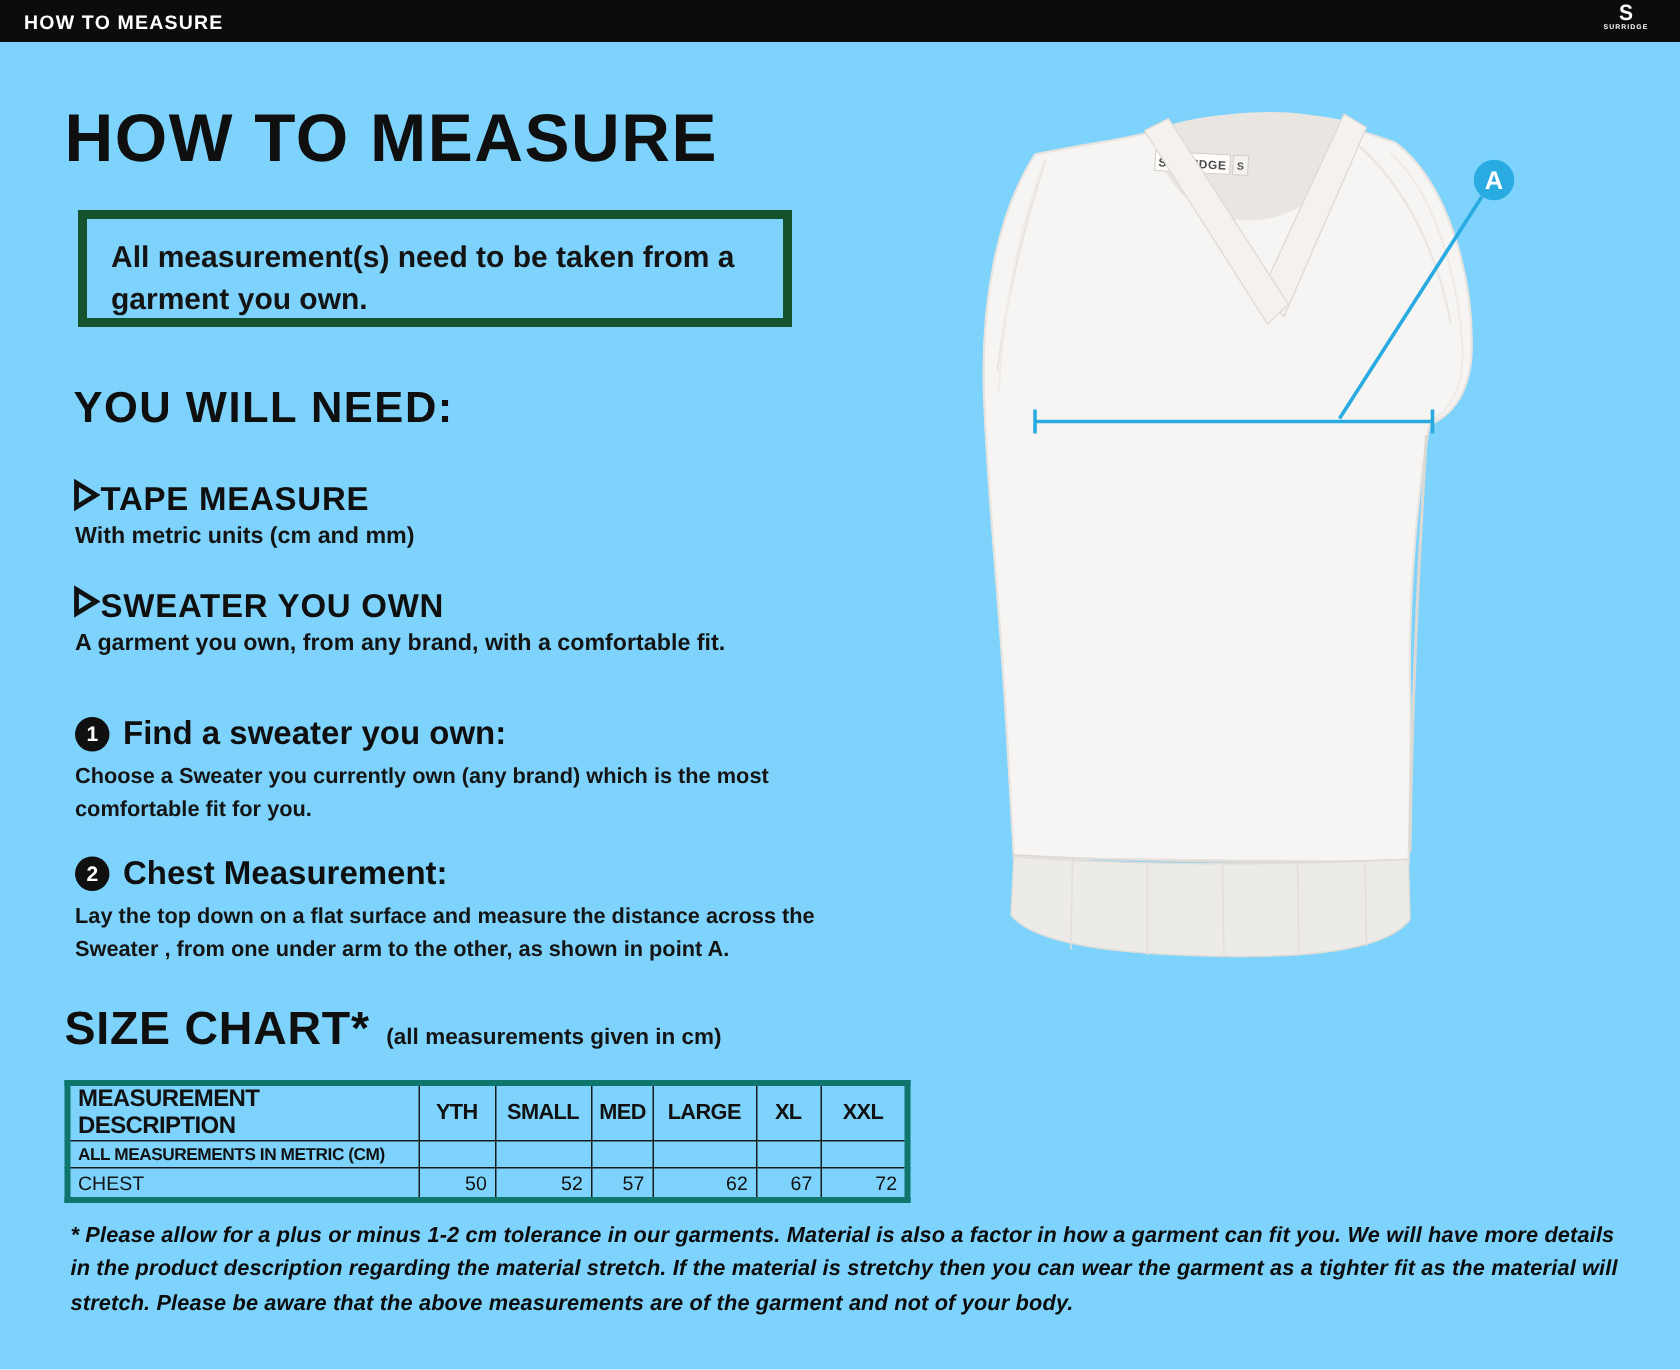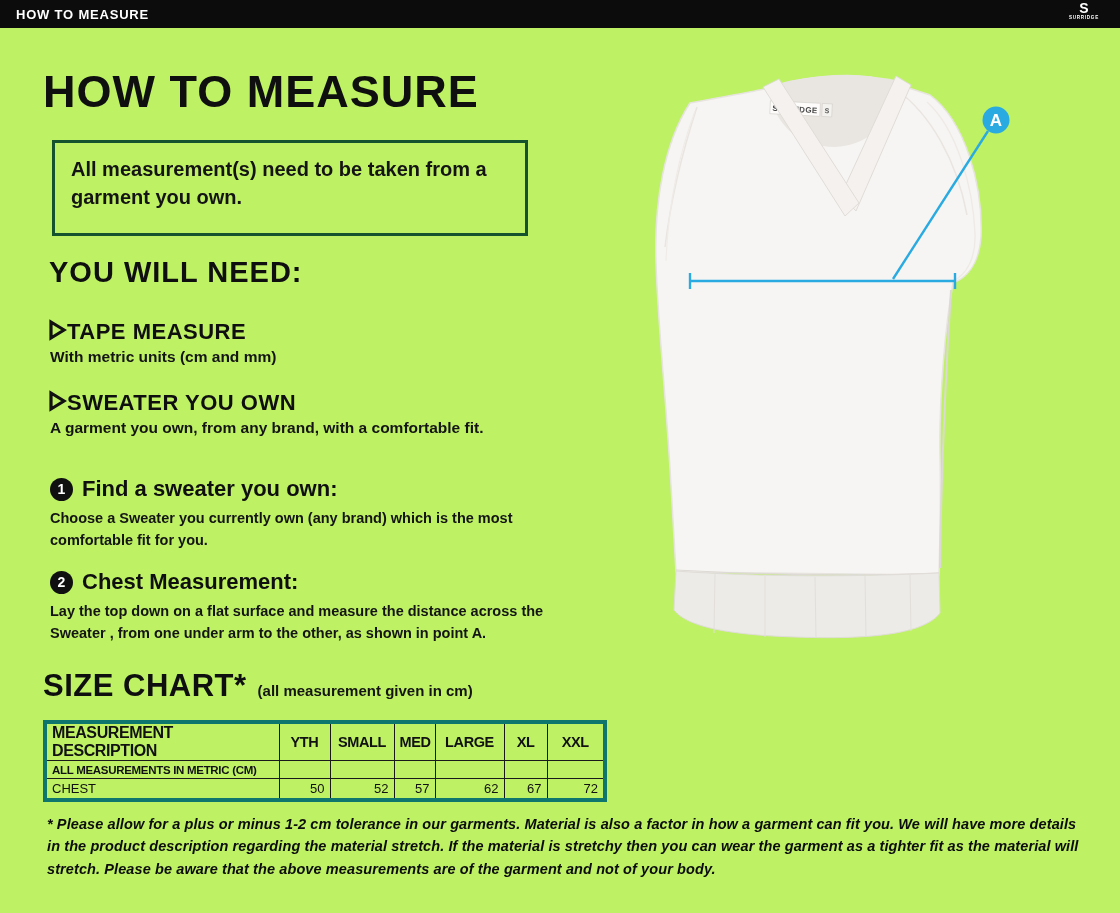--- a/index.html
+++ b/index.html
@@ -1,28 +1,28 @@
 <!DOCTYPE html>
 <html><head>
 <meta charset="utf-8">
 <style>
   * { margin:0; padding:0; box-sizing:border-box; }
   html,body { width:1120px; height:913px; background:#ffffff; font-family:"Liberation Sans", sans-serif; color:#111; overflow:hidden; }
-  .page { position:relative; width:1120px; height:913px; background:#bef264; }
+  .page { position:relative; width:1120px; height:913px; background:#7dd3fc; }
 
   
   .topbar { position:absolute; left:0; top:0; width:1120px; height:28px; background:#0c0c0c; display:flex; align-items:center; }
   .topbar-title { color:#fff; font-size:13px; font-weight:bold; letter-spacing:0.8px; padding-left:16px; }
   .topbar-logo { position:absolute; right:14px; top:1px; width:44px; height:26px; text-align:center; line-height:1; }
   .topbar-logo .mark { display:block; color:#fff; font-weight:bold; font-size:14px; transform:scaleY(1.05); }
   .topbar-logo .word { display:block; color:#fff; font-size:4.6px; letter-spacing:0.7px; font-weight:bold; margin-top:1px; }
 
   
   .main-title { position:absolute; left:43px; top:66px; font-size:45px; font-weight:bold; letter-spacing:1px; color:#0f0f0f; }
-  .notice-box { position:absolute; left:52px; top:140px; width:476px; height:96px; border:3px solid #14532d; padding:12px 16px; }
+  .notice-box { position:absolute; left:52px; top:140px; width:476px; height:78px; border:6px solid #14532d; padding:12px 16px; }
   .notice-box p { font-size:20px; font-weight:bold; line-height:1.4; color:#141414; }
 
   .need-heading { position:absolute; left:49px; top:256px; font-size:29px; font-weight:bold; letter-spacing:1px; color:#0f0f0f; }
 
   .need-item-1 { position:absolute; left:48px; top:319px; }
   .need-item-2 { position:absolute; left:48px; top:390px;text-align:center; }
   .need-row { display:flex; align-items:center; }
   .need-label { font-size:22px; font-weight:bold; letter-spacing:0.5px; color:#0f0f0f; }
   .need-desc { font-size:15.5px; font-weight:bold; margin-top:3px; margin-left:2px; color:#141414; }
 
@@ -106,21 +106,21 @@
   <div class="step-2">
     <div class="step-head">
       <span class="step-badge">2</span>
       <span class="step-title">Chest Measurement:</span>
     </div>
     <div class="step-desc">Lay the top down on a flat surface and measure the distance across the Sweater , from one under arm to the other, as shown in point A.</div>
   </div>
 
   <div class="sizechart-head">
     <span class="sizechart-title">SIZE CHART*</span>
-    <span class="sizechart-sub">(all measurement given in cm)</span>
+    <span class="sizechart-sub">(all measurements given in cm)</span>
   </div>
 
   <table class="size-table">
     <colgroup>
       <col style="width:234px">
         <col style="width:51px">
         <col style="width:64px">
         <col style="width:41px">
         <col style="width:69px">
         <col style="width:43px">

